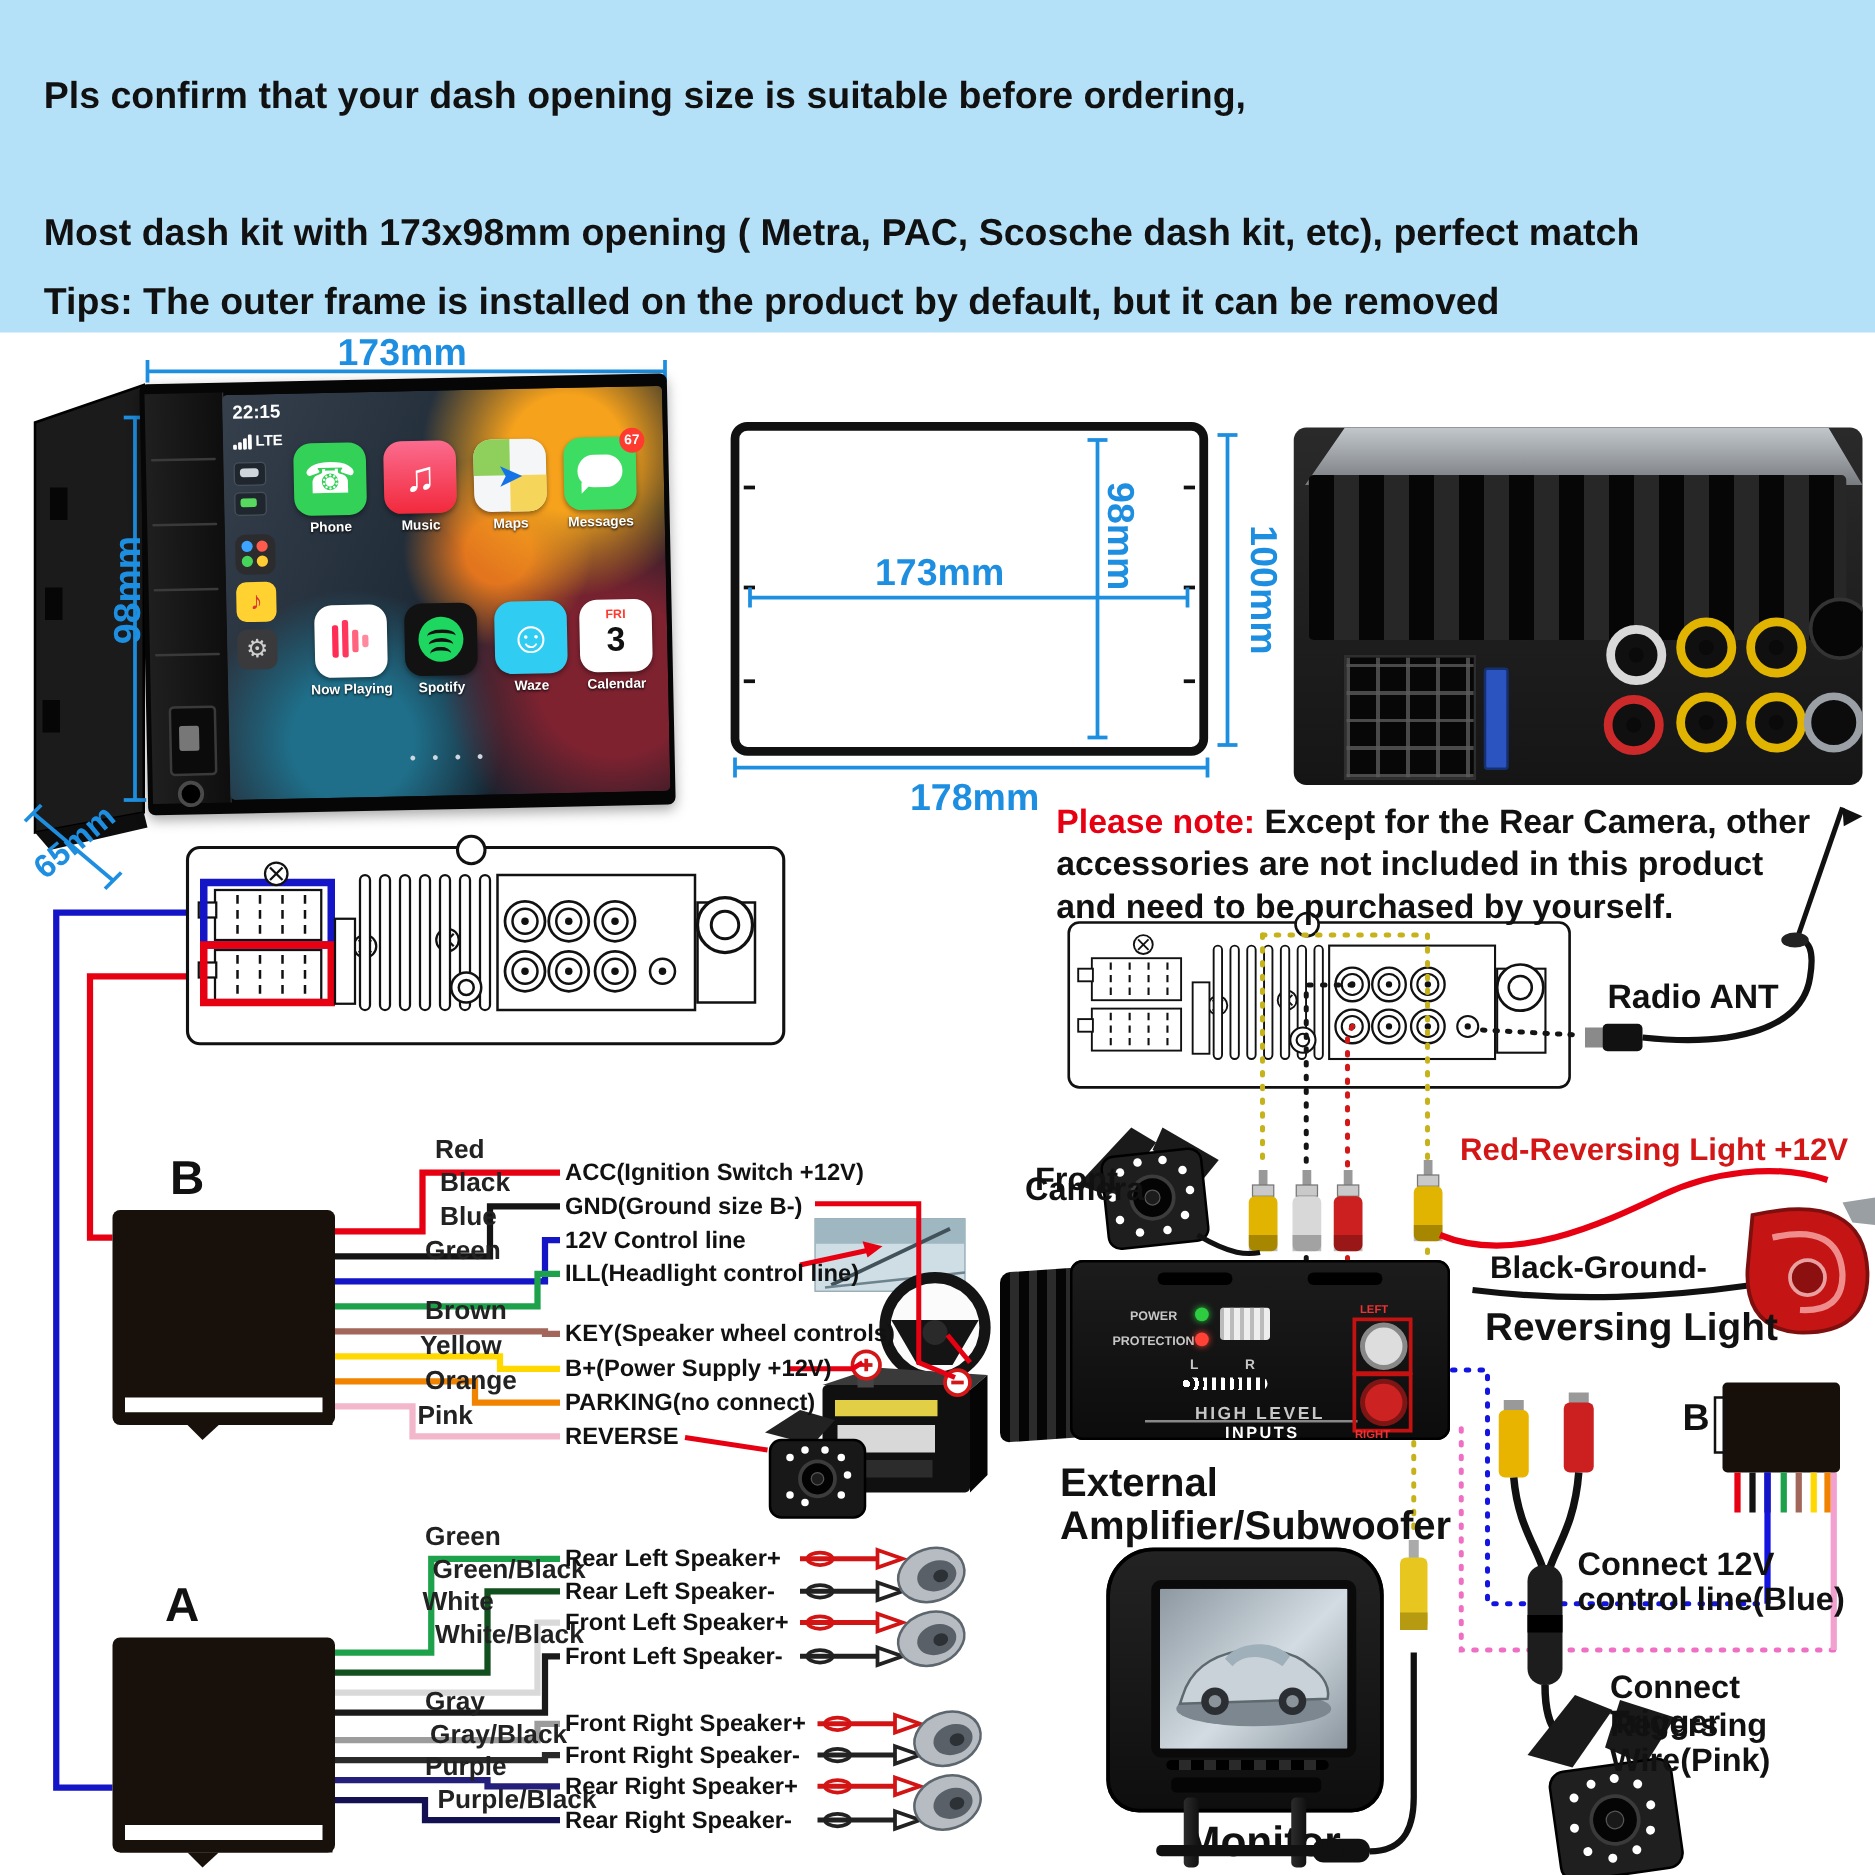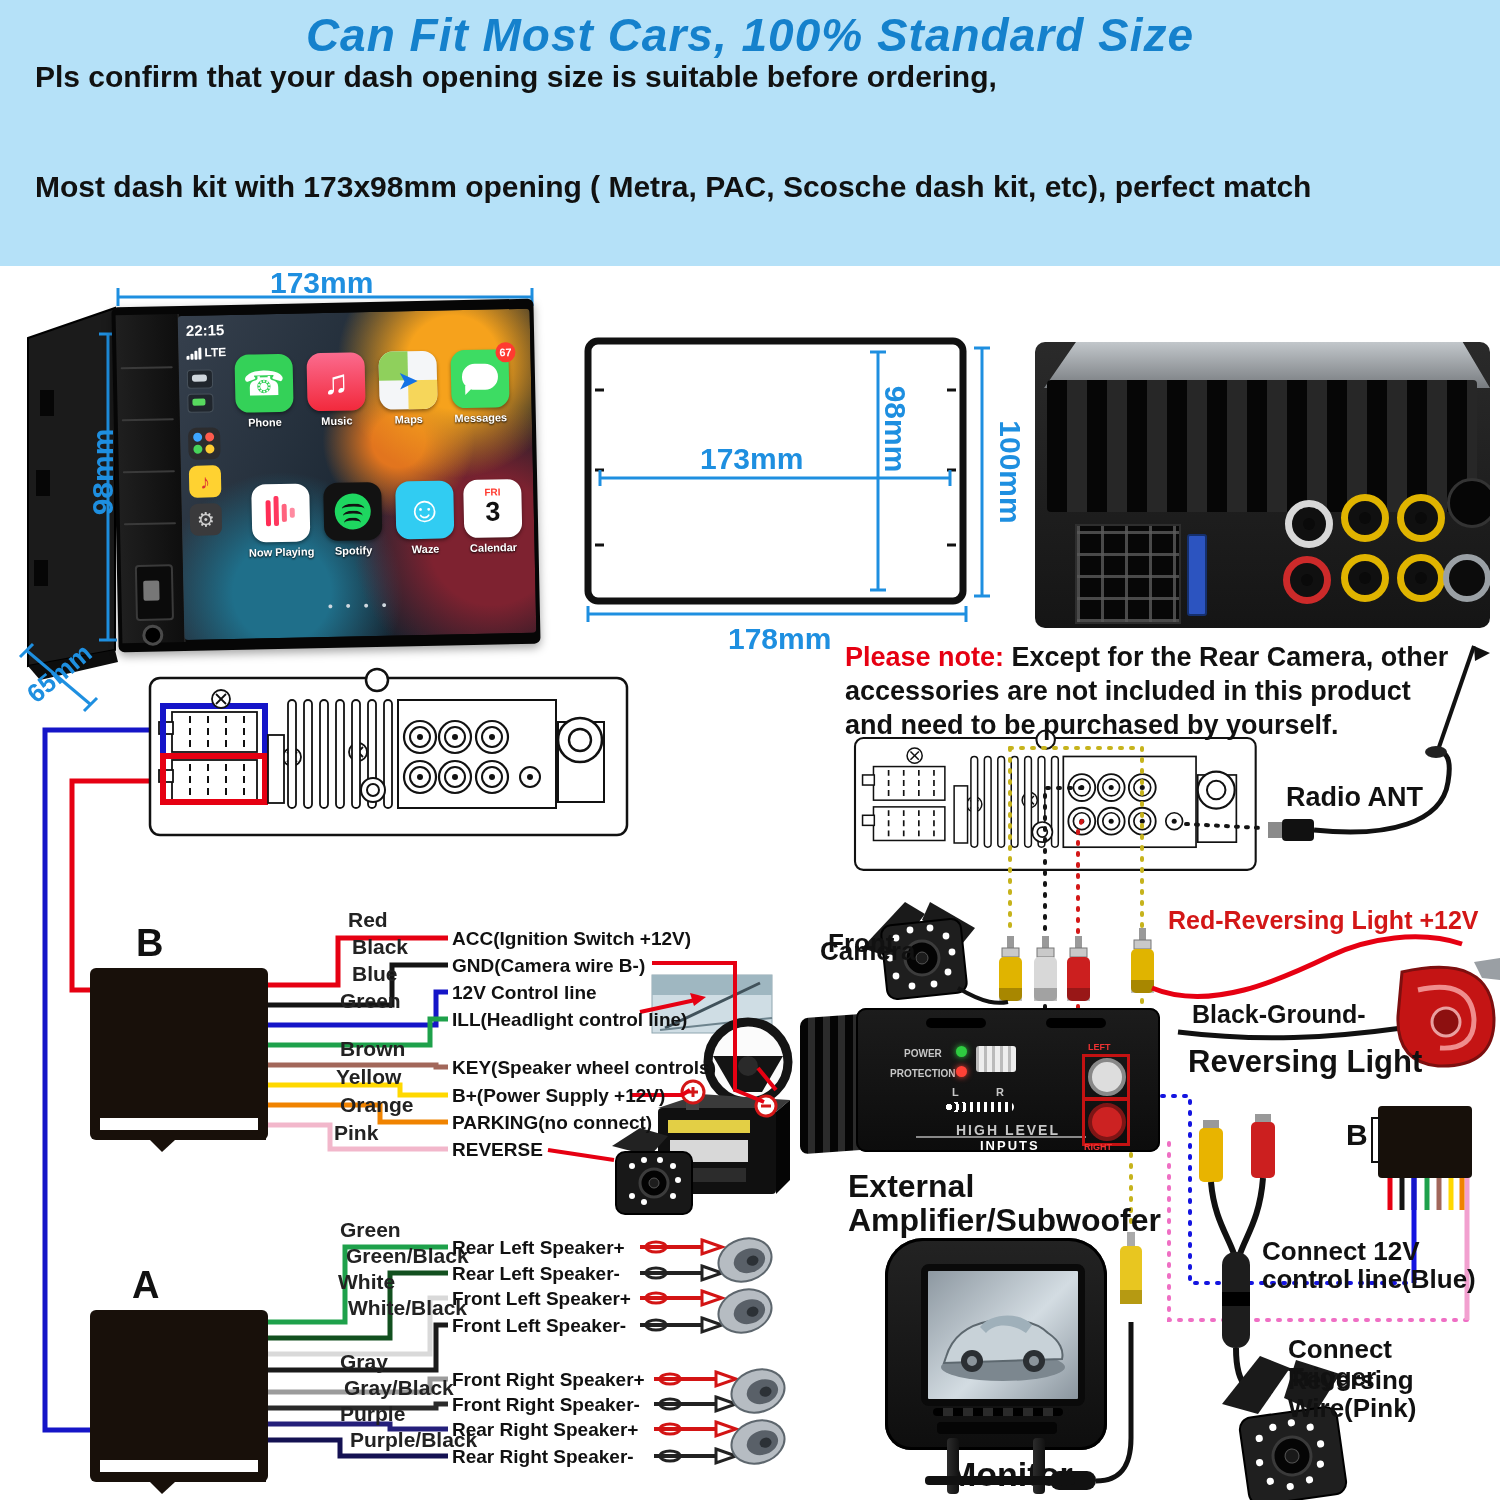--- a/index.html
+++ b/index.html
@@ -64,23 +64,23 @@
   .led{position:absolute;width:11px;height:11px;border-radius:50%;}
   .jackbox{position:absolute;border:3px solid #c41212;}
   .rcaJ{position:absolute;border-radius:50%;}
 </style>
 </head>
 <body>
 
 <div id="canvas">
 
   <div class="abs hdr" id="hdrbg" style="background: rgb(181, 225, 248);"></div>
-  <div class="abs hdr-title" id="hdrtitle" style="color: rgb(21, 129, 204);">Can Fit Most Cars, 100% Standard Size</div>
   <div class="abs hdr-line" style="top:60px;">Pls confirm that your dash opening size is suitable before ordering,</div>
   <div class="abs hdr-line" style="top:170px;">Most dash kit with 173x98mm opening ( Metra, PAC, Scosche dash kit, etc), perfect match</div>
+  <div class="abs hdr-line" style="top:225px;">Tips: The outer frame is installed on the product by default, but it can be removed</div>
 
   <svg id="lines" width="1500" height="1500" viewBox="0 0 1500 1500">
 
     <g>
       <polygon points="28,338 115,308 115,650 28,666" fill="#1b1b1b" stroke="#000" stroke-width="2"></polygon>
       <polygon points="28,666 115,650 118,662 40,680" fill="#0d0d0d"></polygon>
       <rect x="40" y="390" width="14" height="26" fill="#060606"></rect>
       <rect x="36" y="470" width="14" height="26" fill="#060606"></rect>
       <rect x="34" y="560" width="14" height="26" fill="#060606"></rect>
     </g>
@@ -671,21 +671,21 @@
   <div class="abs wire-label" style="left:348px;top:908px;">Red</div>
   <div class="abs wire-label" style="left:352px;top:935px;">Black</div>
   <div class="abs wire-label" style="left:352px;top:962px;">Blue</div>
   <div class="abs wire-label" style="left:340px;top:989px;">Green</div>
   <div class="abs wire-label" style="left:340px;top:1037px;">Brown</div>
   <div class="abs wire-label" style="left:336px;top:1065px;">Yellow</div>
   <div class="abs wire-label" style="left:340px;top:1093px;">Orange</div>
   <div class="abs wire-label" style="left:334px;top:1121px;">Pink</div>
 
   <div class="abs wire-desc" style="left:452px;top:928px;">ACC(Ignition Switch +12V)</div>
-  <div class="abs wire-desc" style="left:452px;top:955px;">GND(Camera wire B-)</div>
+  <div class="abs wire-desc" style="left:452px;top:955px;">GND(Ground size B-)</div>
   <div class="abs wire-desc" style="left:452px;top:982px;">12V Control line</div>
   <div class="abs wire-desc" style="left:452px;top:1009px;">ILL(Headlight control line)</div>
   <div class="abs wire-desc" style="left:452px;top:1057px;">KEY(Speaker wheel controls)</div>
   <div class="abs wire-desc" style="left:452px;top:1085px;">B+(Power Supply +12V)</div>
   <div class="abs wire-desc" style="left:452px;top:1112px;">PARKING(no connect)</div>
   <div class="abs wire-desc" style="left:452px;top:1139px;">REVERSE</div>
 
   <div class="abs wire-label" style="left:340px;top:1218px;">Green</div>
   <div class="abs wire-label" style="left:346px;top:1244px;">Green/Black</div>
   <div class="abs wire-label" style="left:338px;top:1270px;">White</div>

